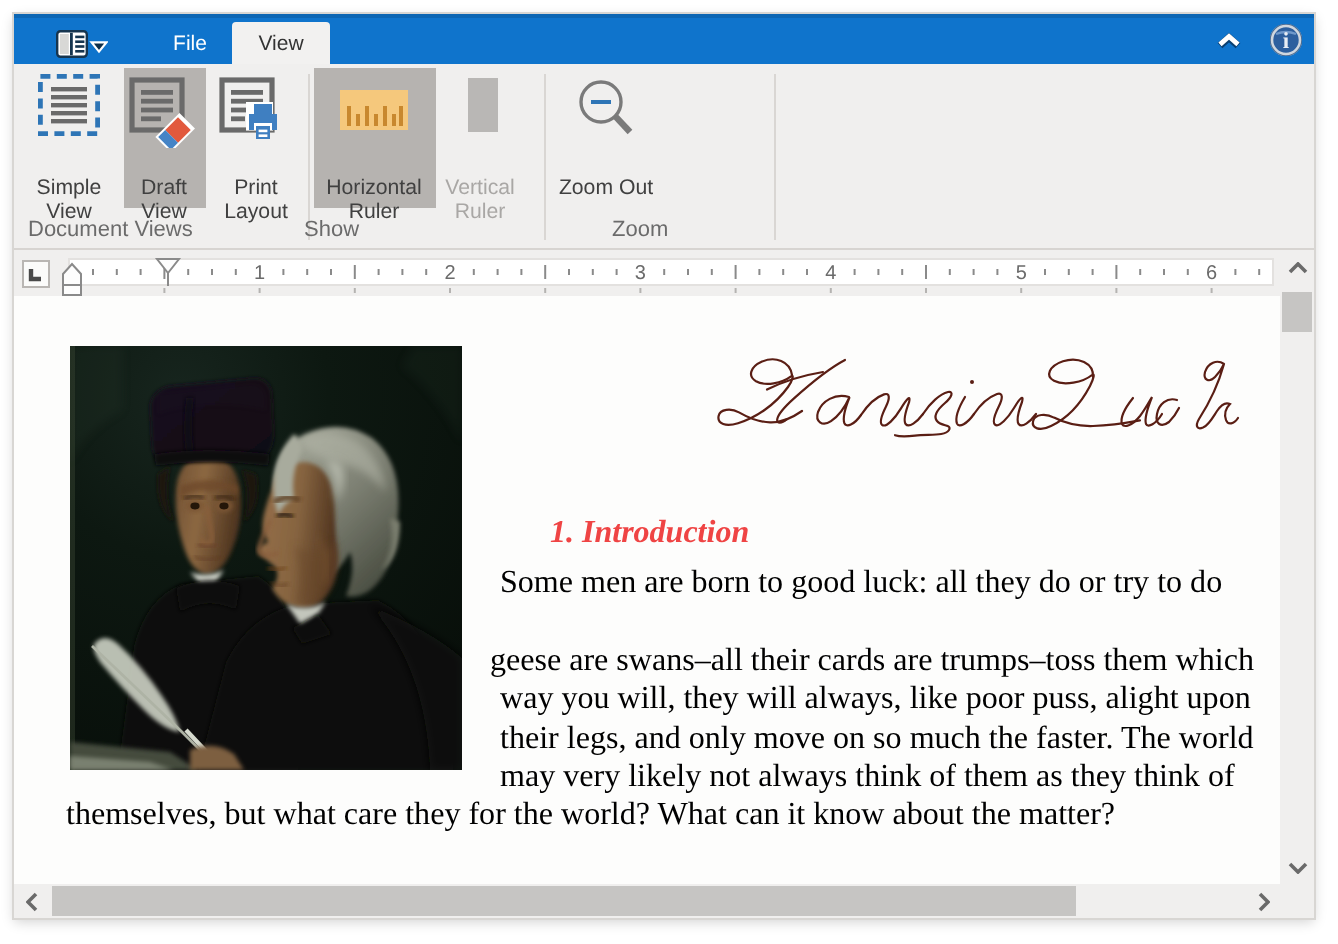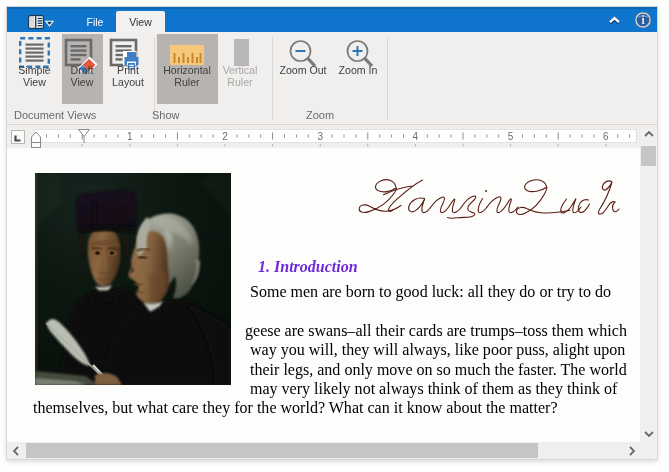--- a/index.html
+++ b/index.html
@@ -8,21 +8,21 @@
        box-shadow:0 2px 6px rgba(0,0,0,0.18);outline:1px solid #d8d6d3;}
   .abs{position:absolute;}
   .titlebar{position:absolute;left:0;top:0;width:650px;height:25px;background:#0f74cc;}
   .titletop{position:absolute;left:0;top:0;width:650px;height:1.5px;background:#0c66b4;}
   .tab{position:absolute;top:4px;height:21px;font:10.5px "Liberation Sans",sans-serif;
        display:flex;align-items:center;justify-content:center;}
   .tab.file{left:63px;width:50px;color:#ffffff;}
   .tab.view{left:109px;width:49px;background:#f2f1f0;color:#333;border-radius:2px 2px 0 0;}
   .ribbon{position:absolute;left:0;top:25px;width:650px;height:93px;background:#f0efee;border-bottom:1px solid #d7d4d1;}
   .rbtn{position:absolute;top:1.5px;height:70px;text-align:center;}
-  .rbtn .lbl{position:absolute;left:0;right:0;top:30px;font:10.6px/12.6px "Liberation Sans",sans-serif;color:#404040;}
+  .rbtn .lbl{position:absolute;left:0;right:0;top:54px;font:10.6px/12.6px "Liberation Sans",sans-serif;color:#404040;}
   .hl{background:#b6b3b0;}
   .glbl{position:absolute;top:77px;font:11px "Liberation Sans",sans-serif;color:#6b6b6b;text-align:left;}
   .gsep{position:absolute;top:5px;height:83px;width:1px;background:#d9d6d3;}
   .rulerstrip{position:absolute;left:0;top:118px;width:633px;height:23px;background:#f0efee;}
   .rulerband{position:absolute;left:27px;top:4px;width:603px;height:14px;background:#ffffff;border:1px solid #e3e1df;}
   .lbtn{position:absolute;left:4px;top:5px;width:14px;height:14px;background:#fbfbfa;border:1px solid #b9b6b3;}
   .docarea{position:absolute;left:0;top:141px;width:633px;height:294px;background:#fdfdfc;}
   .vsb{position:absolute;left:633px;top:118px;width:17px;height:317px;background:#f0efee;}
   .hsb{position:absolute;left:0;top:435px;width:650px;height:17px;background:#f0efee;}
   .thumbv{position:absolute;left:1px;top:21px;width:15px;height:20px;background:#c6c5c3;}
@@ -143,29 +143,20 @@
 
     <div class="rbtn" style="left:267px;width:58px;">
       <svg class="abs" style="left:14px;top:4px" width="32" height="33" viewBox="0 0 32 33">
         <circle cx="12.5" cy="13" r="10" fill="none" stroke="#7a7a7a" stroke-width="1.7"></circle>
         <line x1="7.5" y1="13" x2="17.5" y2="13" stroke="#2e75b6" stroke-width="2"></line>
         <line x1="19.8" y1="20.3" x2="27" y2="28" stroke="#7a7a7a" stroke-width="3.2"></line>
       </svg>
       <div class="lbl">Zoom Out</div>
     </div>
 
-    <div class="rbtn" style="left:325px;width:52px;">
-      <svg class="abs" style="left:13px;top:4px" width="32" height="33" viewBox="0 0 32 33">
-        <circle cx="12.5" cy="13" r="10" fill="none" stroke="#7a7a7a" stroke-width="1.7"></circle>
-        <line x1="7.5" y1="13" x2="17.5" y2="13" stroke="#2e75b6" stroke-width="2"></line>
-        <line x1="12.5" y1="8" x2="12.5" y2="18" stroke="#2e75b6" stroke-width="2"></line>
-        <line x1="19.8" y1="20.3" x2="27" y2="28" stroke="#7a7a7a" stroke-width="3.2"></line>
-      </svg>
-      <div class="lbl">Zoom In</div>
-    </div>
     <div class="gsep" style="left:380px;"></div>
     <div class="glbl" style="left:7px;width:131px;">Document Views</div>
     <div class="glbl" style="left:145px;width:118px;">Show</div>
     <div class="glbl" style="left:267px;width:110px;padding-left:32px;">Zoom</div>
   </div>
 
   <div class="rulerstrip">
     <div class="lbtn"><svg width="12" height="12" viewBox="0 0 12 12">
           <path d="M3.5 2.5 v5 h5" fill="none" stroke="#4a4a4a" stroke-width="2.2"></path>
         </svg></div>
@@ -360,21 +351,21 @@
 
     <path d="M201.5 12.5 C202 5.5 194 2.2 186.5 4.6 C179.5 7 177.5 12 182 14.4 C187 17 196.5 15.2 201 11.5 C202.5 10.2 202 13 200 17 C195 26.5 188 33.5 180.5 37 C175 39.8 170.5 38.2 171.6 34.4 C172.6 31 178 30.6 182 32.8 C187 35.4 194 37.2 201.5 37.0 C209.5 36.8 217.5 35.6 225 34.2"></path>
 
     <path d="M221.5 23 C217.5 28 215 33 216 36 C217 38 221 37 225 32 C228 28 230 24 231 22.5 C229 27.5 227 33 228 36 C229 38 233 36 236 31"></path>
 
     <path d="M243.5 24 C238.5 22.5 234.5 26 233.5 31 C232.5 36 235.5 38 239.5 35 C241.5 33 243.5 30 244.5 28"></path>
 
     <path d="M267 6 C263.5 3.5 259 5.5 257.5 10 C256.5 14 259.5 15.5 262.5 12.5 C265.5 9.5 267 6 267 6 C264.5 15 260 25 254.5 33.5 C252.5 37 253.5 39 256.5 37.8 C259.5 36.5 261.5 32.5 263.5 29.5 C265.5 26.5 268 25 270 26 C268 28 267 31 268 34 C269 36.8 272 36 274 33"></path>
   </g>
 </svg>
-    <div class="abs" style="left:251px;top:110px;font:bold italic 16px 'Liberation Serif',serif;color:#6d28d9;">1. Introduction</div>
+    <div class="abs" style="left:268px;top:110px;font:bold italic 16px 'Liberation Serif',serif;color:#ef4444;">1. Introduction</div>
     <div class="bodyline" style="left:243px;top:135px;">Some men are born to good luck: all they do or try to do</div>
     <div class="bodyline" style="left:238px;top:173.8px;">geese are swans–all their cards are trumps–toss them which</div>
     <div class="bodyline" style="left:243px;top:193.2px;">way you will, they will always, like poor puss, alight upon</div>
     <div class="bodyline" style="left:243px;top:212.6px;">their legs, and only move on so much the faster. The world</div>
     <div class="bodyline" style="left:243px;top:232px;">may very likely not always think of them as they think of</div>
     <div class="bodyline" style="left:26px;top:251.4px;">themselves, but what care they for the world? What can it know about the matter?</div>
   </div>
 
   <div class="vsb">
     <svg class="abs" style="left:4px;top:6px" width="10" height="6" viewBox="0 0 10 6">

